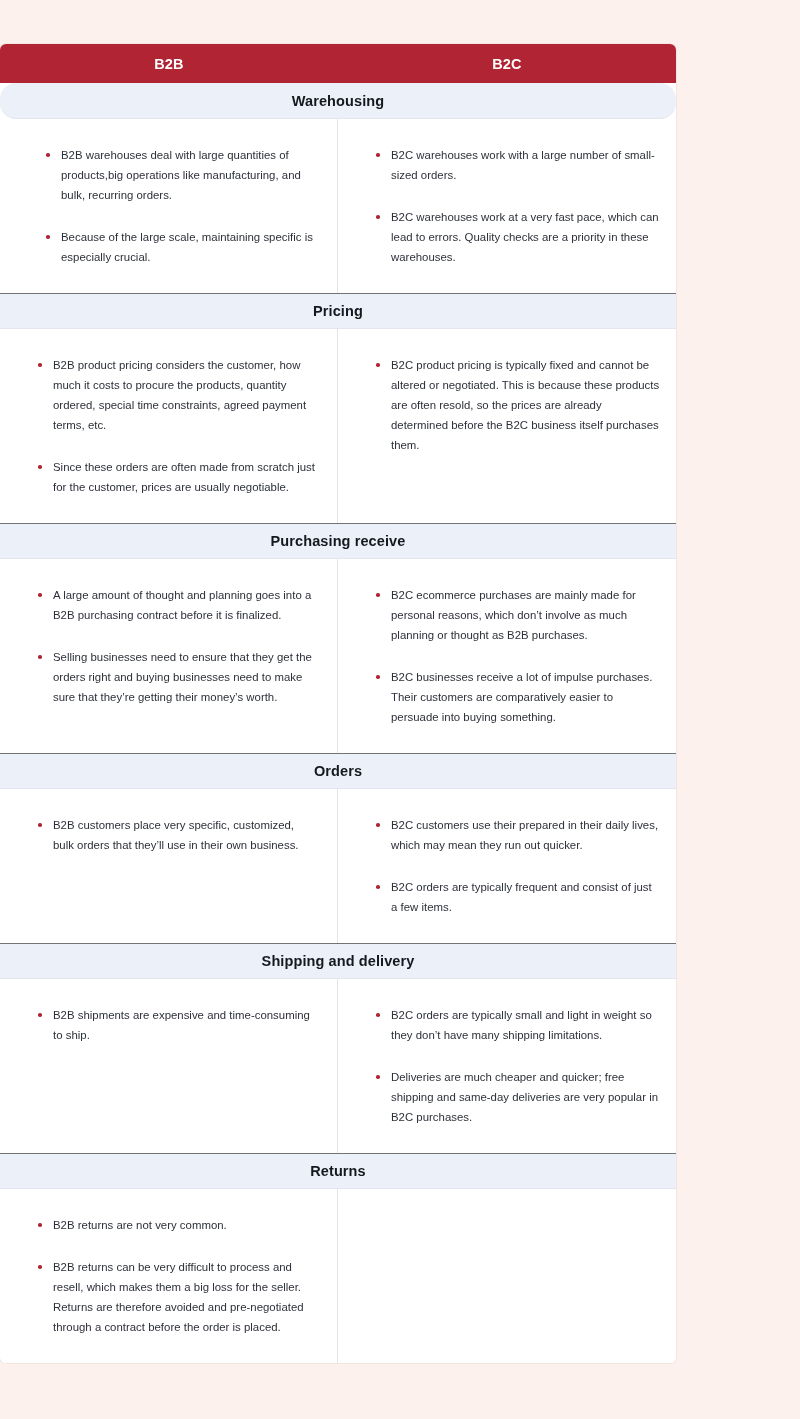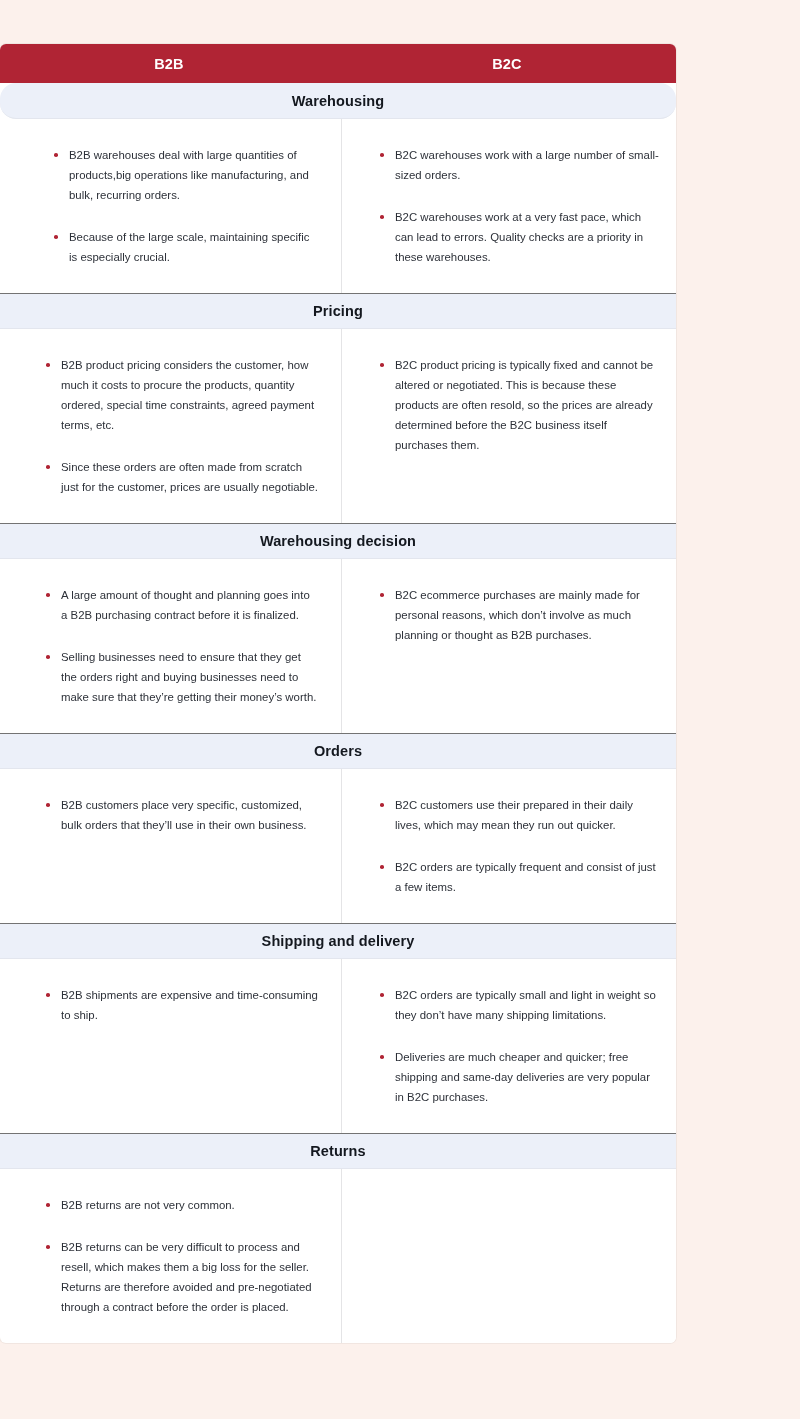--- a/index.html
+++ b/index.html
@@ -64,21 +64,20 @@
     letter-spacing: 0.1px;
     border-top: 1px solid #737373;
     border-bottom: 1px solid #e3e6ee;
   }
   .section:first-child .section-title { border-top: none; border-radius: 16px; }
 
   
   .section-body {
     display: flex;
     background: #ffffff;
-    margin-left: 8px;
   }
   .col {
     flex: 0 0 50%;
     max-width: 50%;
     padding: 26px 22px 26px 24px;
   }
   .col.left {
     border-right: 1px solid #e4e4e6;
   }
   .col.right {
@@ -154,31 +153,32 @@
               </ul>
             </div>
             <div class="col right indent-wide">
               <ul class="bullets">
                 <li>B2C product pricing is typically fixed and cannot be altered or negotiated. This is because these products are often resold, so the prices are already determined before the B2C business itself purchases them.</li>
               </ul>
             </div>
           </div>
         </div>
         <div class="section">
-          <div class="section-title">Warehousing decision</div>
+          <div class="section-title">Purchasing receive</div>
           <div class="section-body">
             <div class="col left indent-mid">
               <ul class="bullets">
                 <li>A large amount of thought and planning goes into a B2B purchasing contract before it is finalized.</li>
                 <li>Selling businesses need to ensure that they get the orders right and buying businesses need to make sure that they’re getting their money’s worth.</li>
               </ul>
             </div>
             <div class="col right indent-wide">
               <ul class="bullets">
                 <li>B2C ecommerce purchases are mainly made for personal reasons, which don’t involve as much planning or thought as B2B purchases.</li>
+                <li>B2C businesses receive a lot of impulse purchases. Their customers are comparatively easier to persuade into buying something.</li>
               </ul>
             </div>
           </div>
         </div>
         <div class="section">
           <div class="section-title">Orders</div>
           <div class="section-body">
             <div class="col left indent-mid">
               <ul class="bullets">
                 <li>B2B customers place very specific, customized, bulk orders that they’ll use in their own business.</li>

